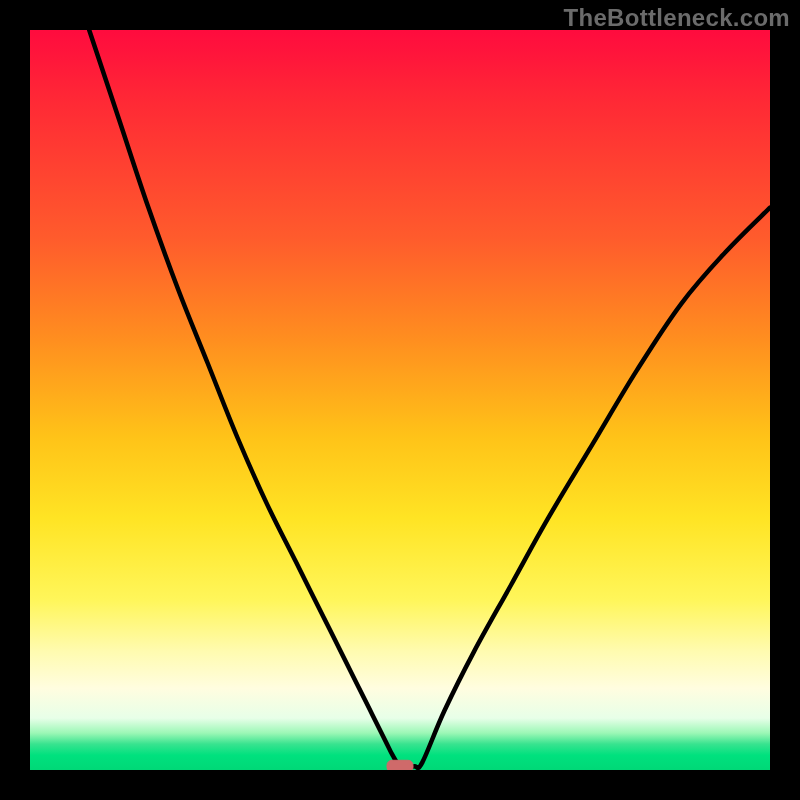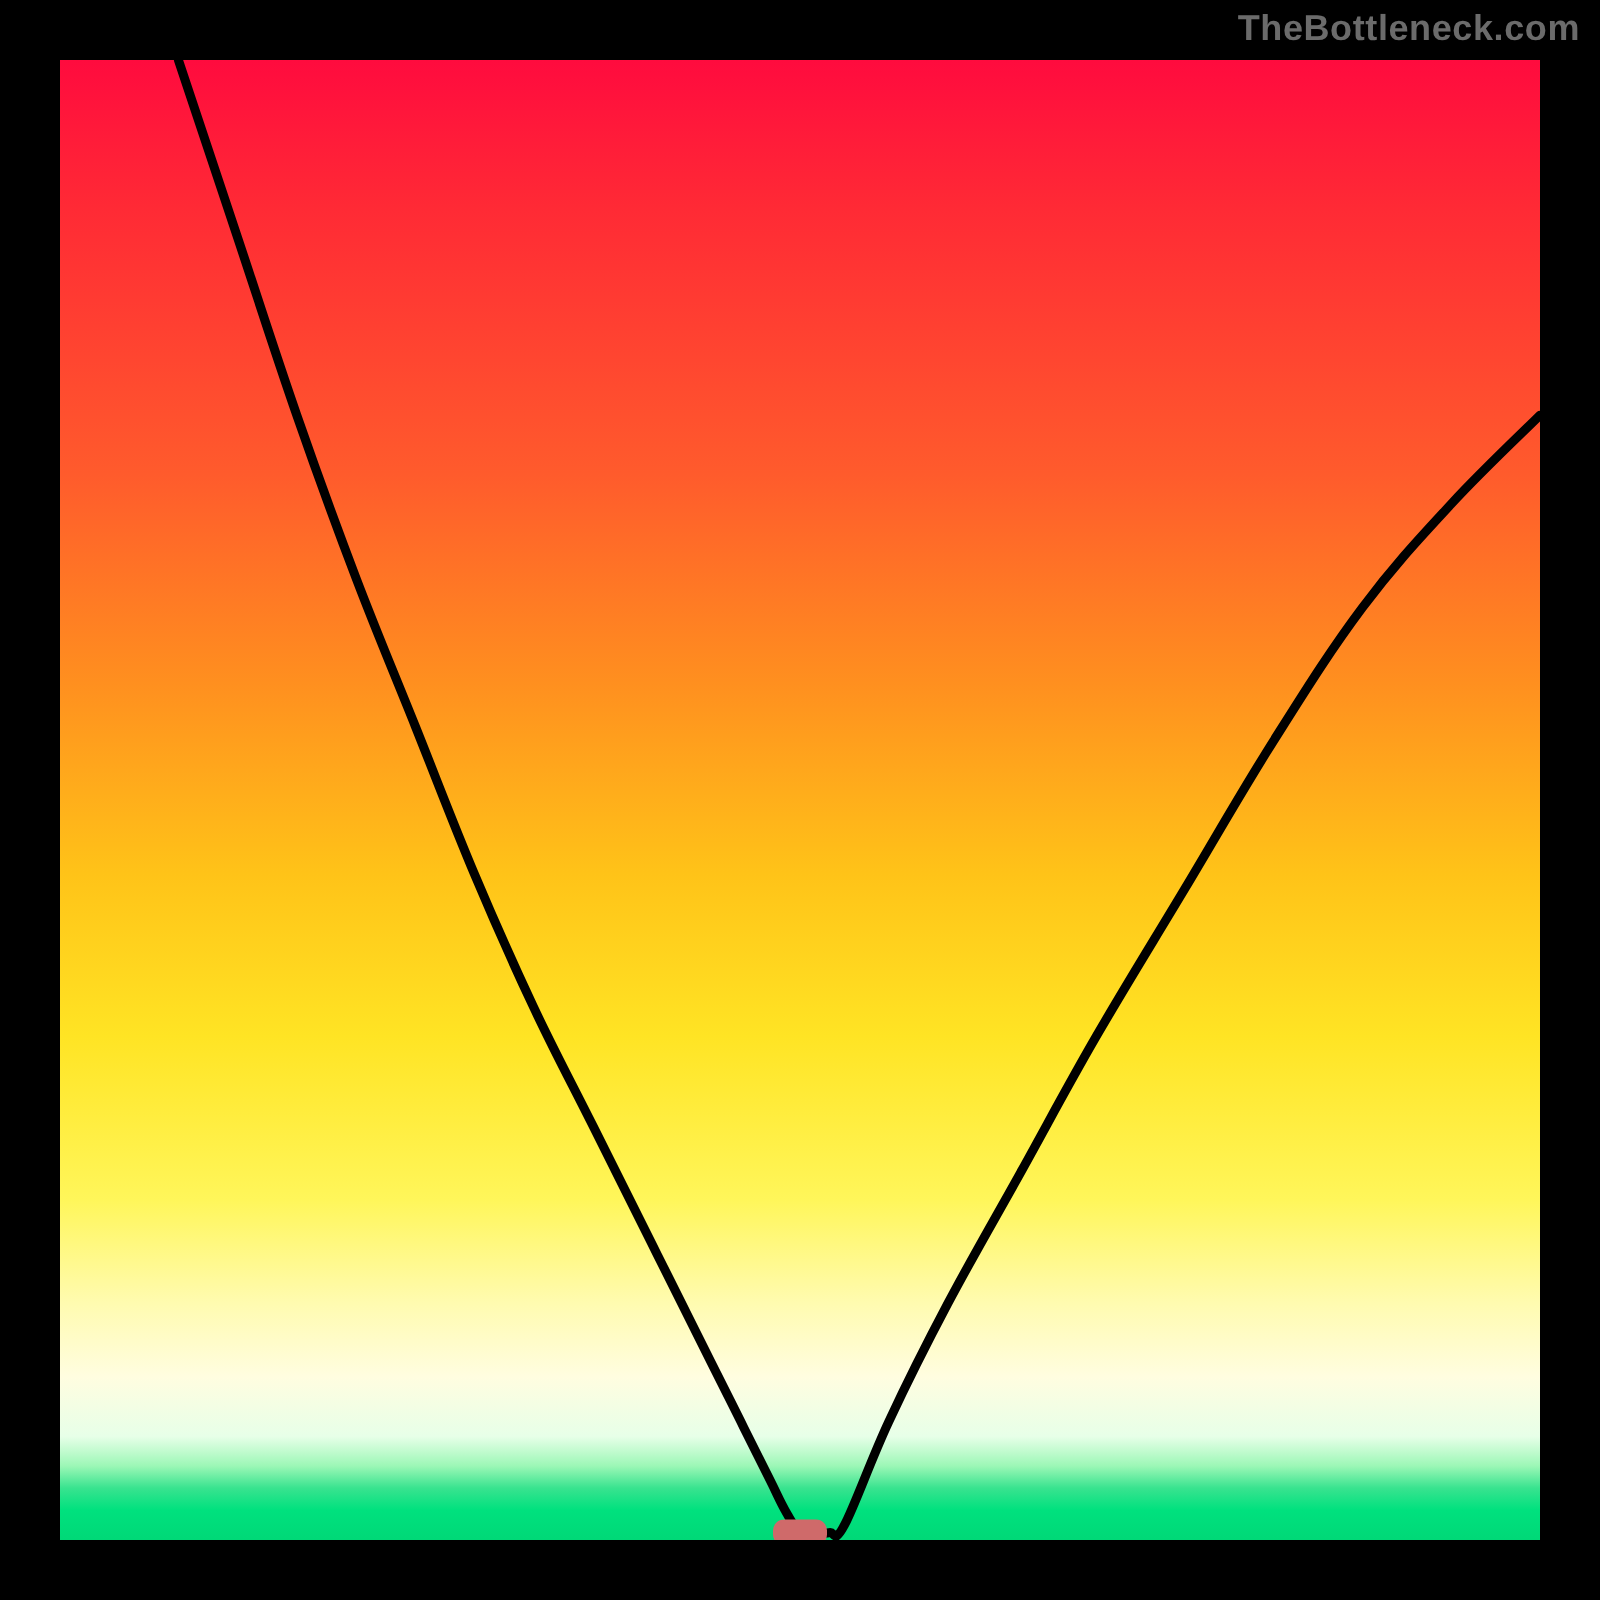--- a/index.html
+++ b/index.html
@@ -15,21 +15,21 @@
     position: relative;
     width: 800px;
     height: 800px;
     background: #000;
   }
   .watermark {
     position: absolute;
     top: 4px;
     right: 10px;
     color: #6b6b6b;
-    font-size: 18px;
+    font-size: 24px;
     font-weight: 600;
     letter-spacing: 0.3px;
     z-index: 10;
   }
   .plot-area {
     position: absolute;
     left: 30px;
     top: 30px;
     width: 740px;
     height: 740px;

